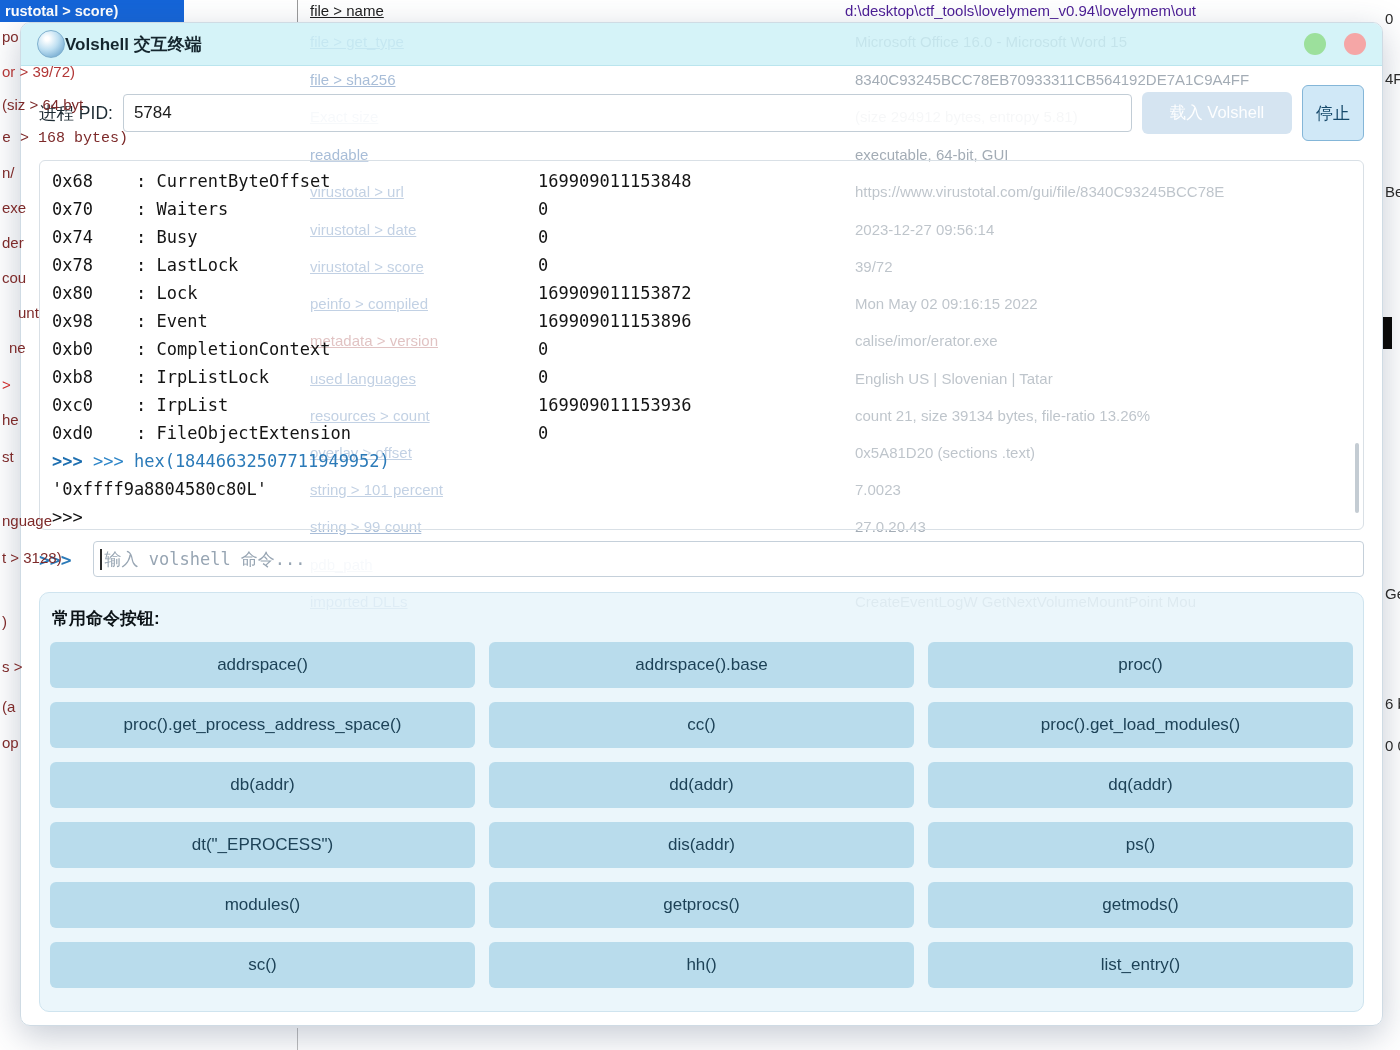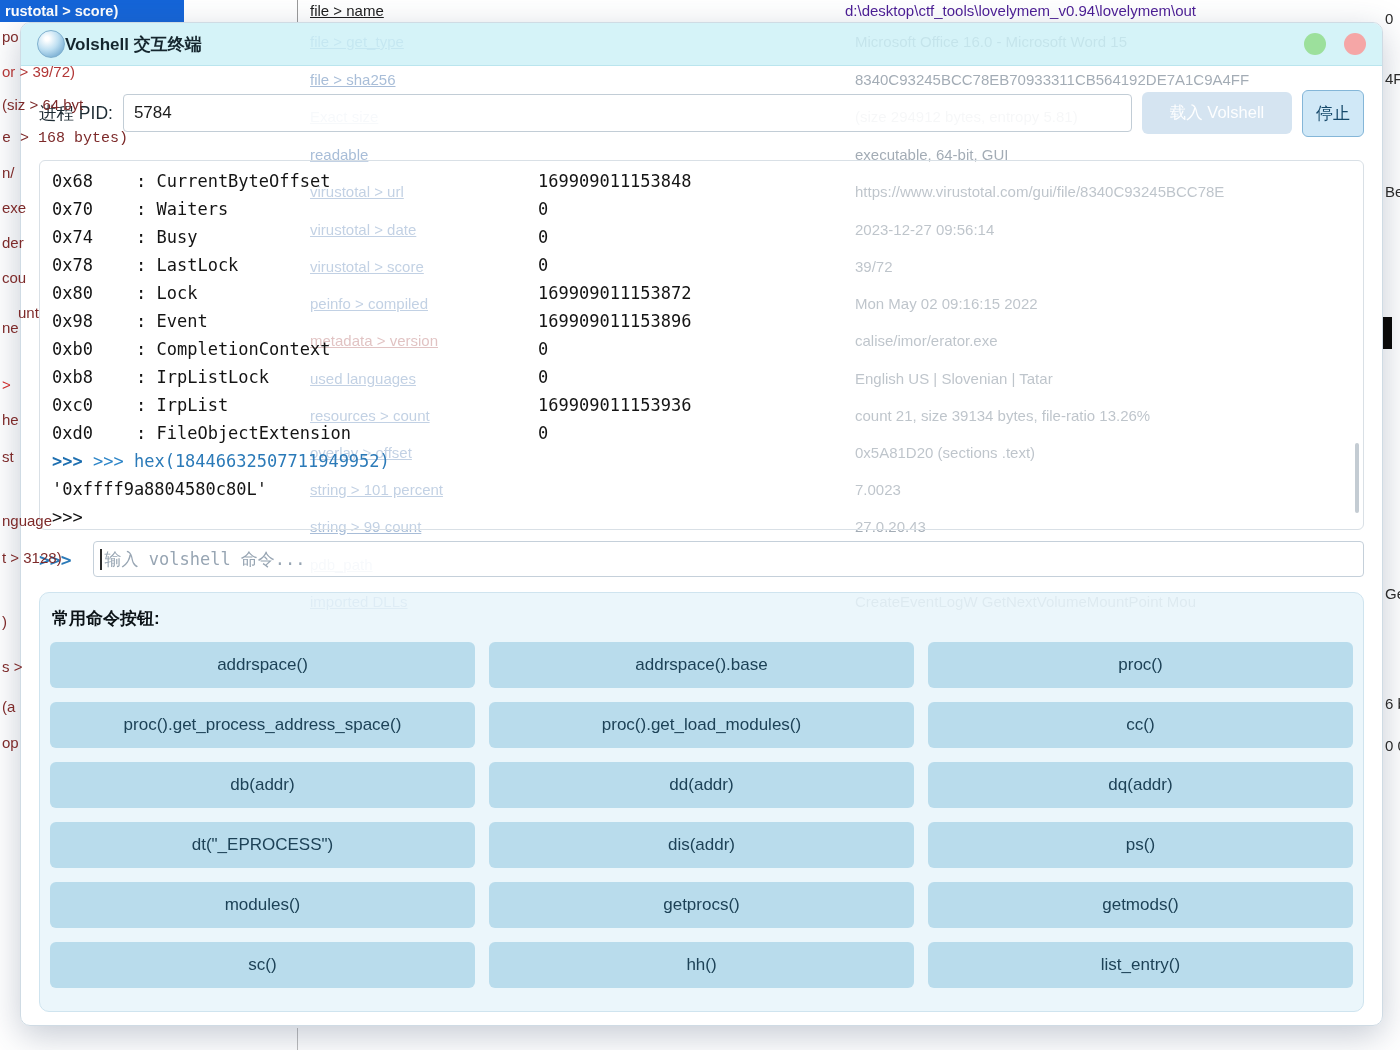--- a/index.html
+++ b/index.html
@@ -61,21 +61,21 @@
     background:rgba(255,255,255,0.9);font-size:17px;color:#1c1c1c;
     padding:0 10px;box-sizing:border-box;outline:none;
     font-family:"Liberation Sans", sans-serif;
   }
   .load-btn{
     width:150px;height:42px;border:none;border-radius:6px;
     background:#d5e4f1;color:rgba(255,255,255,0.95);font-size:16.5px;
     font-family:"Liberation Sans", sans-serif;white-space:nowrap;
   }
   .stop-btn{
-    width:62px;height:47px;border:1px solid #84b6d8;border-radius:6px;
+    width:62px;height:56px;border:1px solid #84b6d8;border-radius:6px;
     background:#d0e8f7;color:#16496b;font-size:17px;
     font-family:"Liberation Sans", sans-serif;white-space:nowrap;
   }
   .terminal{
     margin:26px 18px 0;height:370px;position:relative;
     background:rgba(255,255,255,0.3);
     border:1px solid #d9e0e6;border-radius:6px;
     padding:6px 12px;box-sizing:border-box;
     font-family:"DejaVu Sans Mono", monospace;font-size:17px;color:#141414;
     overflow:hidden;
@@ -215,22 +215,22 @@
     </div>
   </div>
 
   <div class="cmd-panel">
     <div class="panel-header">常用命令按钮:</div>
     <div class="cmd-grid">
         <button class="cmd-btn">addrspace()</button>
         <button class="cmd-btn">addrspace().base</button>
         <button class="cmd-btn">proc()</button>
         <button class="cmd-btn">proc().get_process_address_space()</button>
+        <button class="cmd-btn">cc()</button>
         <button class="cmd-btn">proc().get_load_modules()</button>
-        <button class="cmd-btn">cc()</button>
         <button class="cmd-btn">db(addr)</button>
         <button class="cmd-btn">dd(addr)</button>
         <button class="cmd-btn">dq(addr)</button>
         <button class="cmd-btn">dt("_EPROCESS")</button>
         <button class="cmd-btn">dis(addr)</button>
         <button class="cmd-btn">ps()</button>
         <button class="cmd-btn">modules()</button>
         <button class="cmd-btn">getprocs()</button>
         <button class="cmd-btn">getmods()</button>
         <button class="cmd-btn">sc()</button>
@@ -244,21 +244,21 @@
   <div>
       <div class="left-frag" style="top: 28px;">po</div>
       <div class="left-frag" style="top: 63px; color: rgb(178, 55, 55);">or &gt; 39/72)</div>
       <div class="left-frag" style="top: 96px;">(siz &gt; 64 byt</div>
       <div class="left-frag" style="top: 130px; font-family: Liberation Mono, monospace;">e &gt; 168 bytes)</div>
       <div class="left-frag" style="top: 164px;">n/</div>
       <div class="left-frag" style="top: 199px;">exe</div>
       <div class="left-frag" style="top: 234px;">der</div>
       <div class="left-frag" style="top: 269px;">cou</div>
       <div class="left-frag" style="top: 304px; margin-left: 16px;">unt</div>
-      <div class="left-frag" style="top: 319px;">ne</div>
+      <div class="left-frag" style="top: 339px; margin-left: 7px;">ne</div>
       <div class="left-frag" style="top: 376px; color: rgb(204, 43, 43);">&gt;</div>
       <div class="left-frag" style="top: 411px;">he</div>
       <div class="left-frag" style="top: 448px;">st</div>
       <div class="left-frag" style="top: 512px;">nguage</div>
       <div class="left-frag" style="top: 549px;">t &gt; 3128)</div>
       <div class="left-frag" style="top: 613px;">)</div>
       <div class="left-frag" style="top: 658px;">s &gt;</div>
       <div class="left-frag" style="top: 698px;">(a</div>
       <div class="left-frag" style="top: 734px;">op</div>
     </div>

